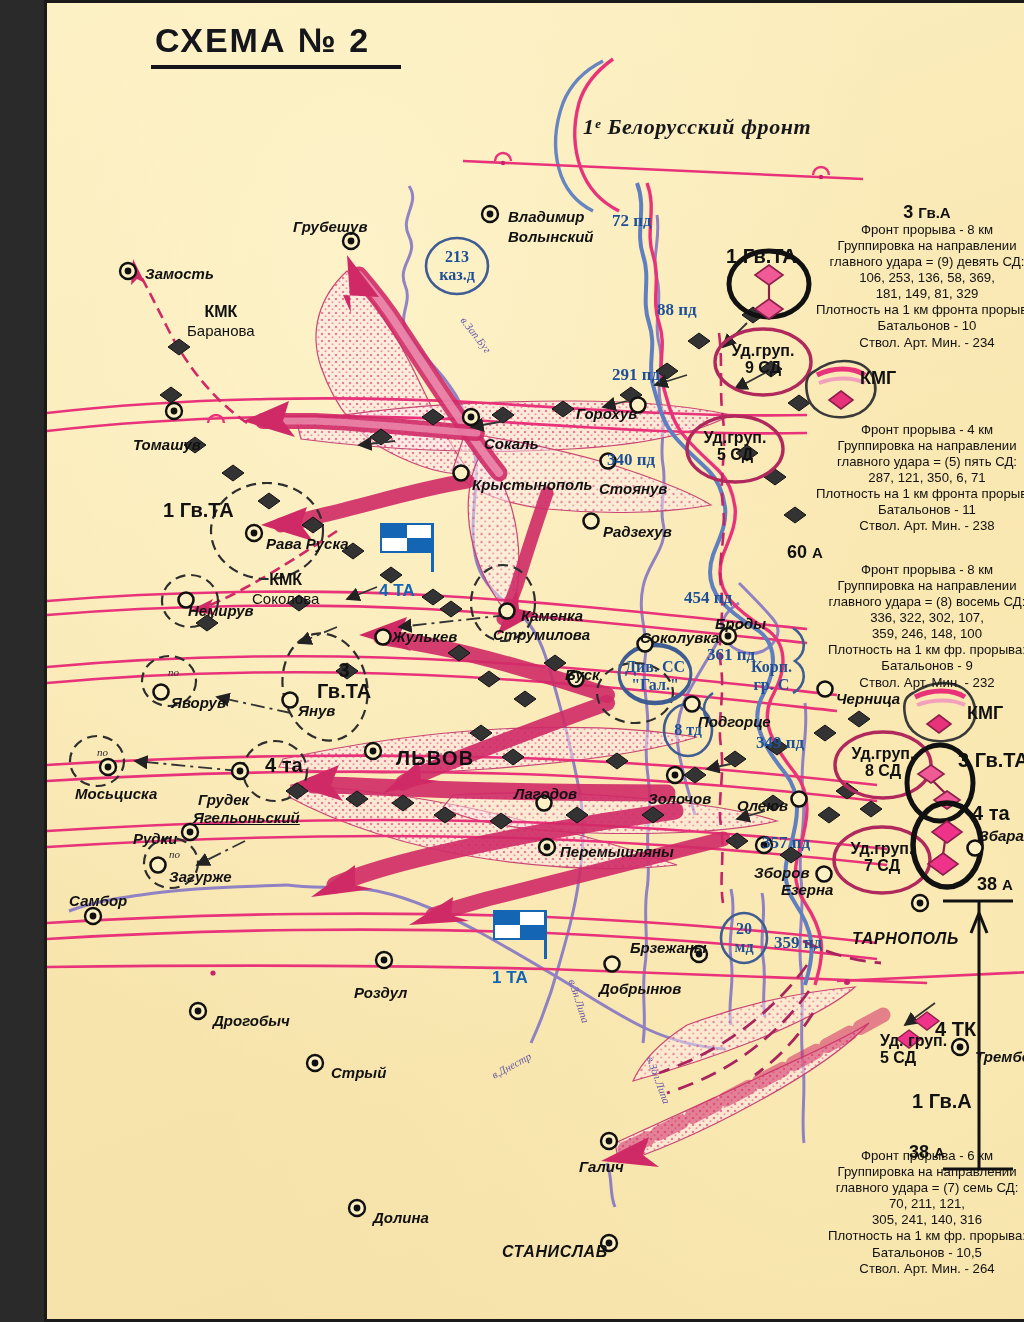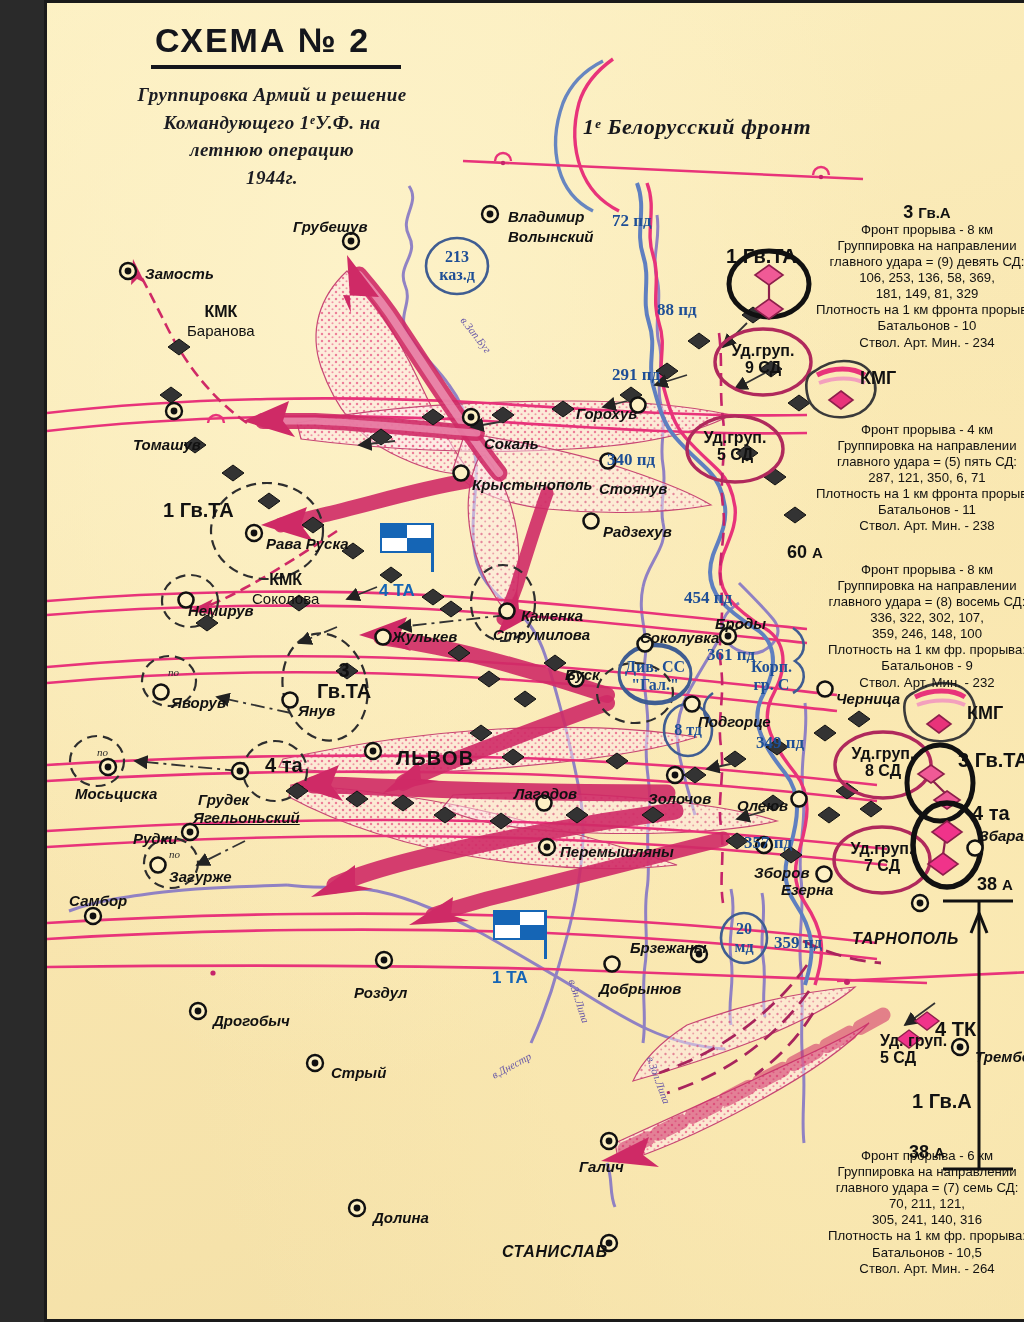--- a/index.html
+++ b/index.html
@@ -572,26 +572,20 @@
         </g>
         <g>
           <circle cx="562" cy="1240" r="8" fill="#fdf0c4" stroke="#111" stroke-width="2.4"></circle>
           <circle cx="562" cy="1240" r="3.4" fill="#111"></circle>
         </g>
       </g>
   </svg>
 
   <div class="lbl title-main" style="left:108px;top:20px;">СХЕМА № 2</div>
   <div class="title-underline" style="left:104px;top:62px;width:250px;"></div>
-  <div class="lbl title-sub" style="left:50px;top:78px;width:350px;white-space:normal;text-align:center;">
-    <div>Группировка Армий и решение</div>
-    <div>Командующего 1ᵉУ.Ф. на</div>
-    <div>летнюю операцию</div>
-    <div>1944г.</div>
-  </div>
 
   <div class="lbl front-script" style="left:536px;top:112px;">1ᵉ Белорусский фронт</div>
 
   <div id="city-labels">
       <div class="lbl city" style="left: 98px; top: 263px;">Замость</div>
       <div class="lbl city" style="left: 246px; top: 216px;">Грубешув</div>
       <div class="lbl city" style="left: 461px; top: 206px;">Владимир</div>
       <div class="lbl city" style="left: 461px; top: 226px;">Волынский</div>
       <div class="lbl city" style="left: 86px; top: 434px;">Томашув</div>
       <div class="lbl city" style="left: 437px; top: 433px;">Сокаль</div>
@@ -637,21 +631,21 @@
       <div class="lbl city-caps" style="left: 455px; top: 1241px;">СТАНИСЛАВ</div>
     </div>
   <div id="german-unit-labels">
       <div class="lbl unit-blue" style="left: 565px; top: 209px;">72 пд</div>
       <div class="lbl unit-blue" style="left: 610px; top: 298px;">88 пд</div>
       <div class="lbl unit-blue" style="left: 565px; top: 363px;">291 пд</div>
       <div class="lbl unit-blue" style="left: 560px; top: 448px;">340 пд</div>
       <div class="lbl unit-blue" style="left: 637px; top: 586px;">454 пд</div>
       <div class="lbl unit-blue" style="left: 660px; top: 643px;">361 пд</div>
       <div class="lbl unit-blue" style="left: 709px; top: 731px;">349 пд</div>
-      <div class="lbl unit-blue" style="left: 697px; top: 831px;">357 пд</div>
+      <div class="lbl unit-blue" style="left: 715px; top: 831px;">357 пд</div>
       <div class="lbl unit-blue" style="left: 727px; top: 931px;">359 пд</div>
     </div>
   <div id="german-circled-labels">
       <div class="lbl unit-blue-c" style="left: 410px; top: 245px; transform: translateX(-50%); white-space: pre-line;">213
 каз.д</div>
       <div class="lbl unit-blue-c" style="left: 608px; top: 655px; transform: translateX(-50%); white-space: pre-line;">Див. СС
 "Гал."</div>
       <div class="lbl unit-blue-c" style="left: 641px; top: 718px; transform: translateX(-50%); white-space: pre-line;">8 тд</div>
       <div class="lbl unit-blue-c" style="left: 697px; top: 917px; transform: translateX(-50%); white-space: pre-line;">20
 мд</div>

